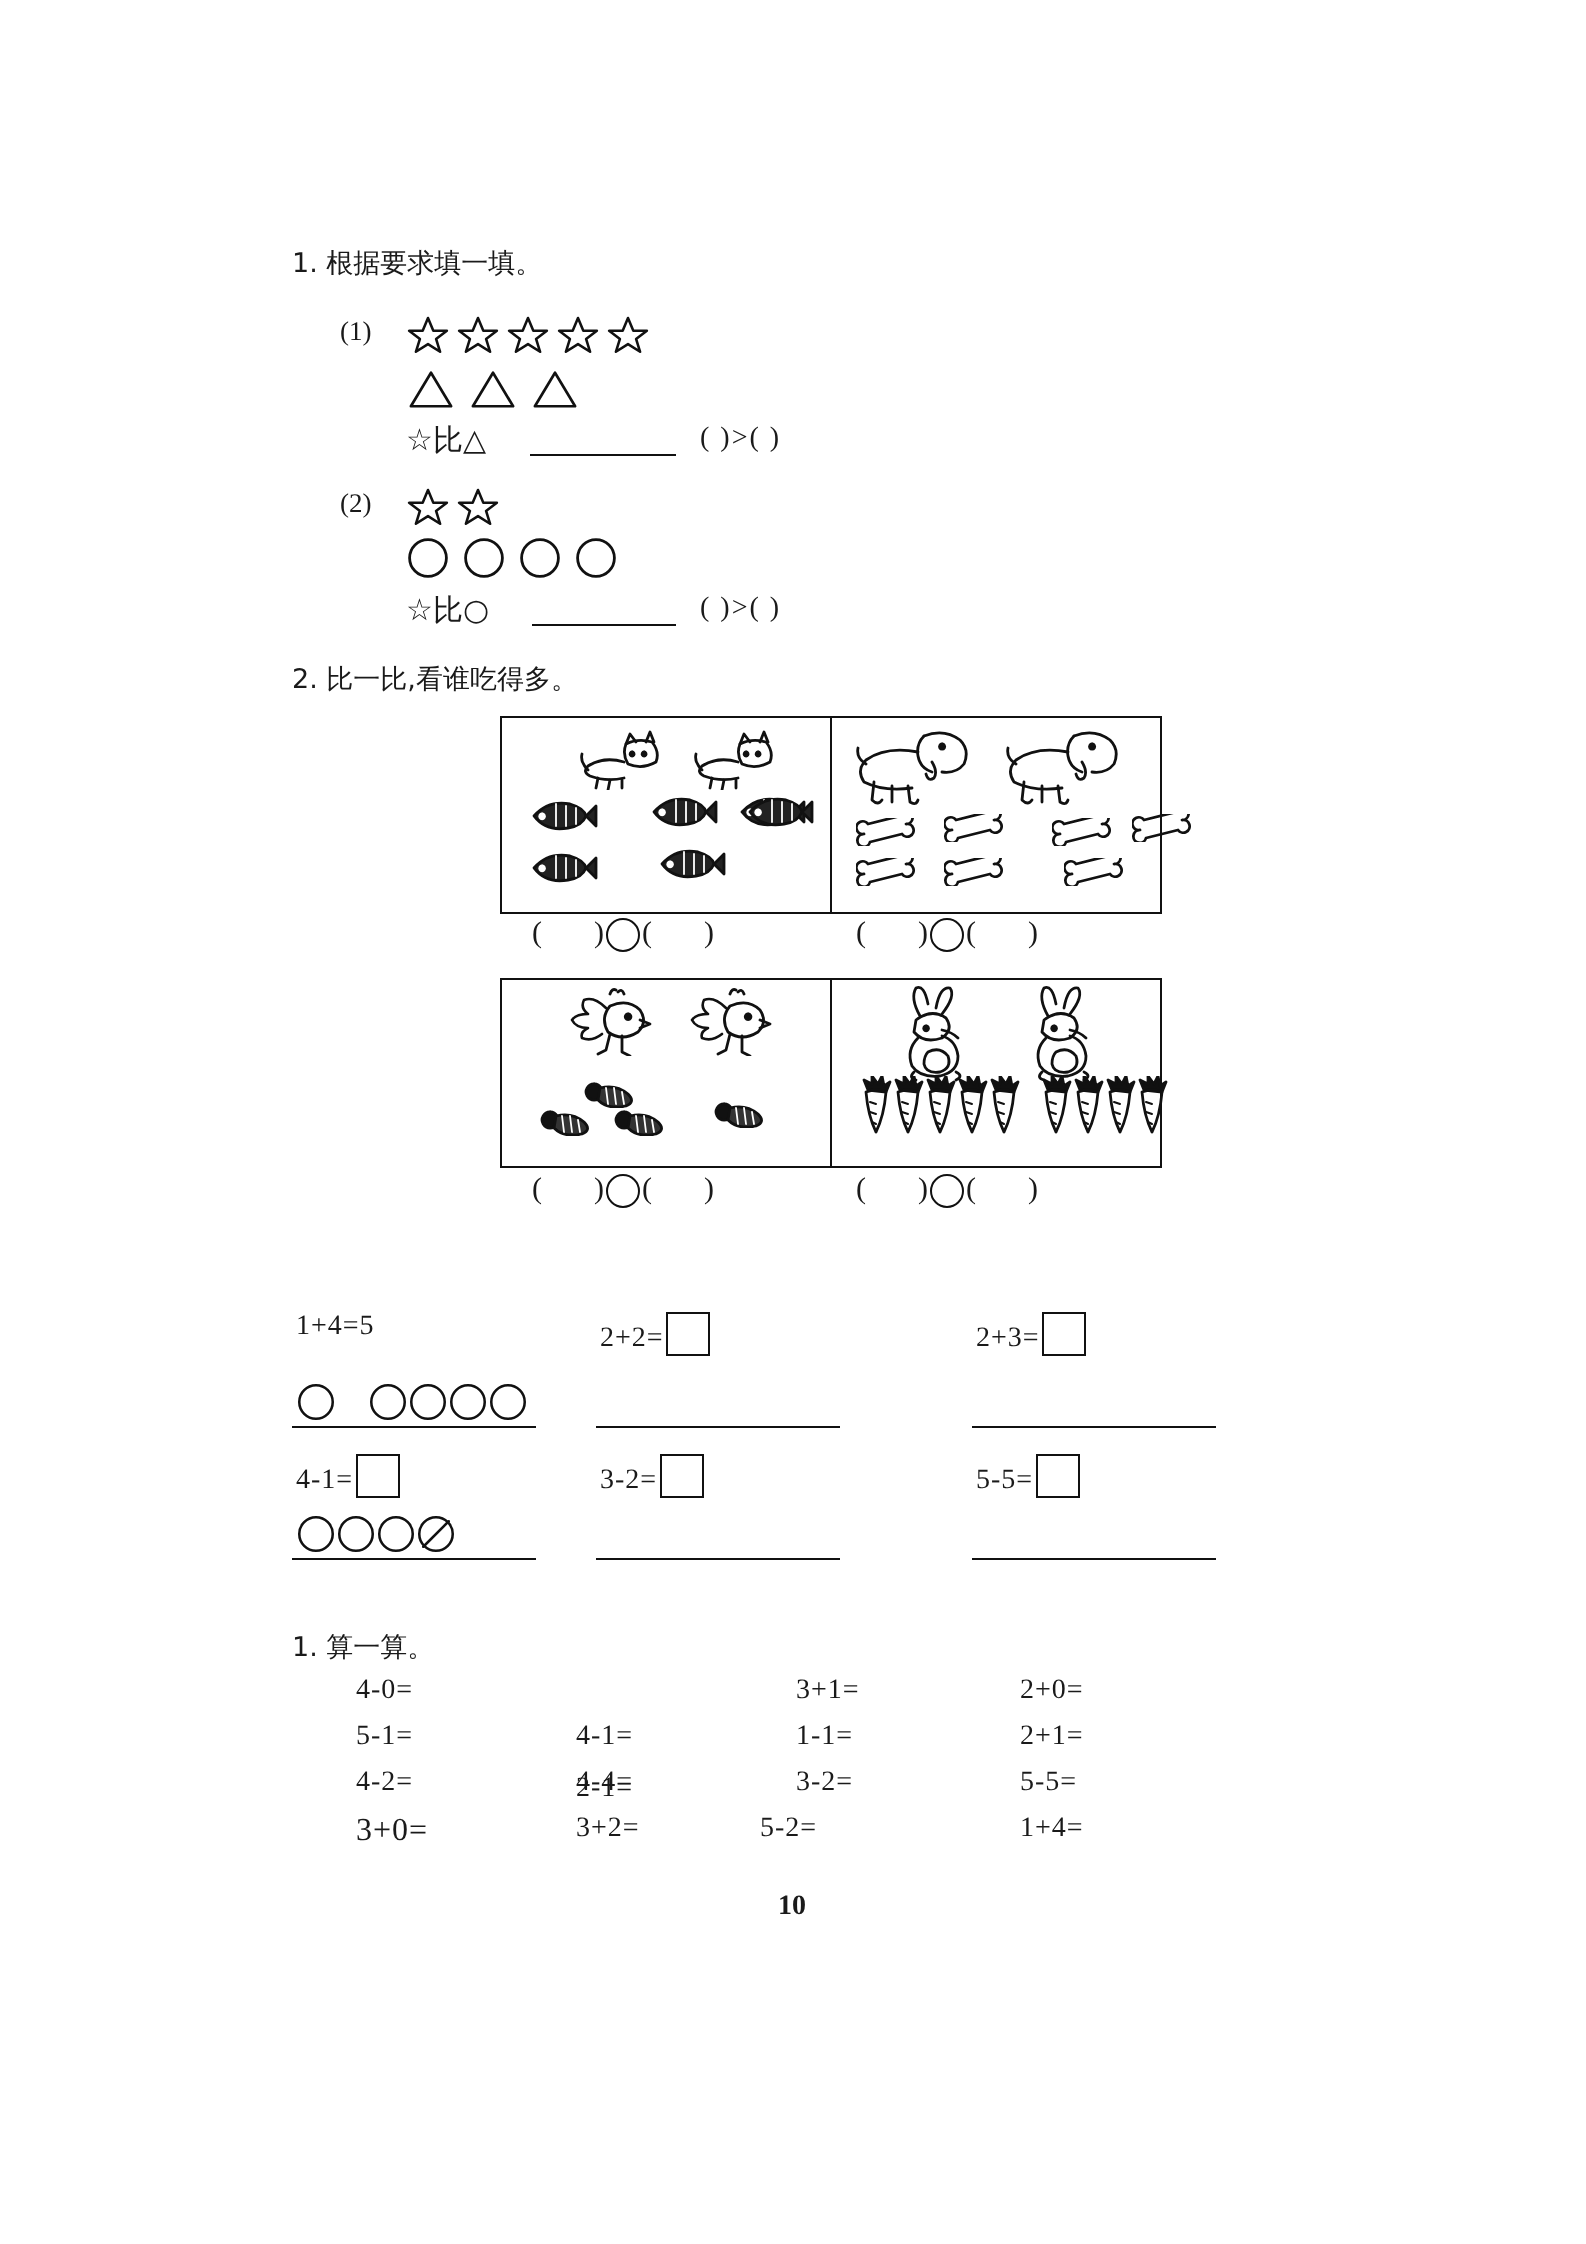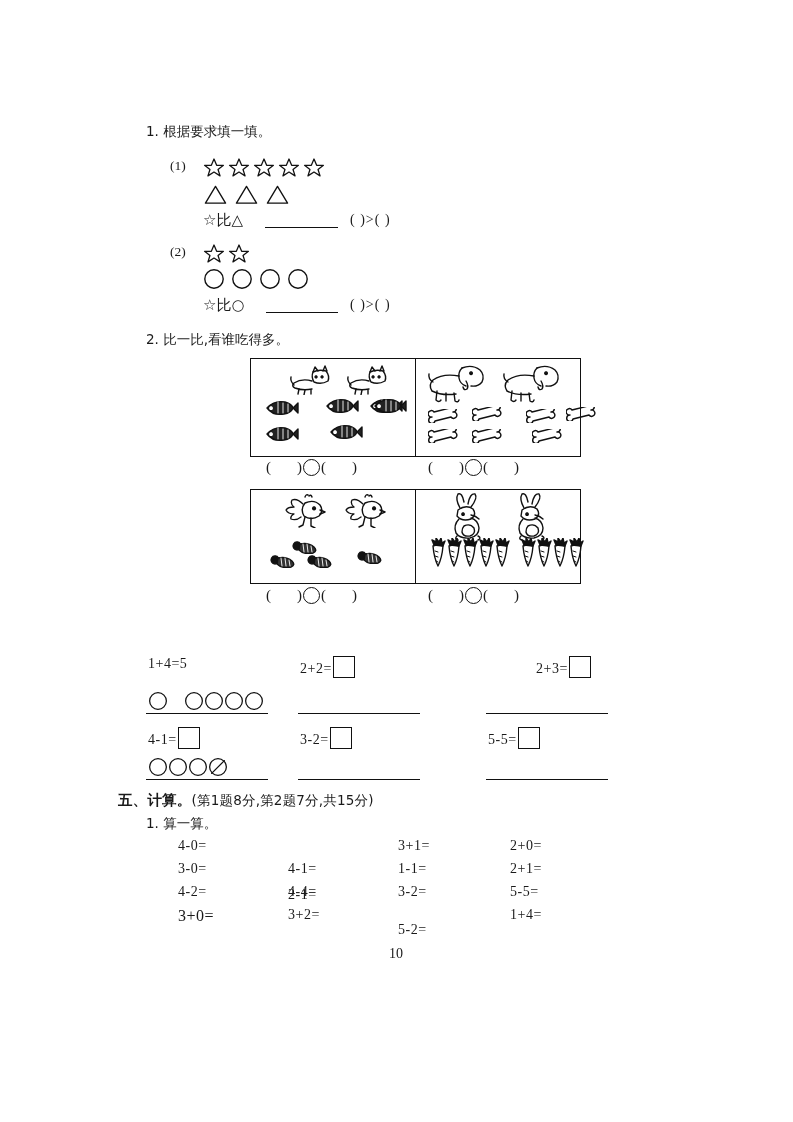--- a/index.html
+++ b/index.html
@@ -106,21 +106,21 @@
     margin-left: 1px;
   }
   .draw-line {
     position: absolute;
     border-bottom: 1.3px solid #111;
   }
 
   
   .pageno {
     position: absolute;
-    font-weight: normal;
+    font-weight: bold;
     font-size: 14px;
   }
   .watermark {
     position: absolute;
     font-family: "DejaVu Sans", "Liberation Sans", sans-serif;
     font-size: 14px;
     color: #8d8d8d;
     white-space: nowrap;
   }
 </style>
@@ -434,21 +434,21 @@
       <span class="p">)</span>
     </div>
 
 
   <div class="expr" style="left:148px; top:656px;">
     <span>1+4=5</span>
   </div>
   <div class="expr" style="left:300px; top:656px;">
     <span>2+2=</span><span class="ansbox"></span>
   </div>
-  <div class="expr" style="left:488px; top:656px;margin-left:48px;">
+  <div class="expr" style="left:488px; top:656px;">
     <span>2+3=</span><span class="ansbox"></span>
   </div>
 
   <div class="shape-row" id="draw-1plus4" style="left:148px; top:691px;">
       <span style="line-height: 0;"><svg width="20" height="20" viewBox="0 0 22 22">
           <circle cx="11" cy="11" r="9.2" fill="none" stroke="#111" stroke-width="1.4"></circle>
         </svg></span>
       <span style="display: inline-block; width: 16px;"></span>
       <span style="line-height: 0;"><svg width="20" height="20" viewBox="0 0 22 22">
           <circle cx="11" cy="11" r="9.2" fill="none" stroke="#111" stroke-width="1.4"></circle>
@@ -489,38 +489,35 @@
         </svg></span>
       <span style="line-height: 0;"><svg width="20" height="20" viewBox="0 0 22 22">
           <circle cx="11" cy="11" r="9.2" fill="none" stroke="#111" stroke-width="1.4"></circle>
           <path d="M4 18 L18 4" fill="none" stroke="#111" stroke-width="1.4" stroke-linejoin="round" stroke-linecap="round"></path>
         </svg></span>
     </div>
   <div class="draw-line" style="left:146px; top:779px; width:122px;"></div>
   <div class="draw-line" style="left:298px; top:779px; width:122px;"></div>
   <div class="draw-line" style="left:486px; top:779px; width:122px;"></div>
 
-  <div class="sec-head cn" style="left:118px; top:791px;">
-    <span>五、计算。</span><span class="pts">(第1题8分,第2题7分,共15分)</span>
-  </div>
   <div class="sub-head cn" style="left:146px; top:815px;text-align:center;">1. 算一算。</div>
 
   <div id="calc-grid">
       <div class="expr" style="left: 178px; top: 838px; font-size: 14px;">4-0=</div>
-      <div class="expr" style="left: 178px; top: 861px; font-size: 14px;">3-0=</div>
+      <div class="expr" style="left: 178px; top: 861px; font-size: 14px;">5-1=</div>
       <div class="expr" style="left: 178px; top: 884px; font-size: 14px;">4-2=</div>
       <div class="expr" style="left: 178px; top: 907px; font-size: 16px;">3+0=</div>
       <div class="expr" style="left: 288px; top: 887px; font-size: 14px;">2-1=</div>
       <div class="expr" style="left: 288px; top: 861px; font-size: 14px;">4-1=</div>
       <div class="expr" style="left: 288px; top: 884px; font-size: 14px;">4-4=</div>
       <div class="expr" style="left: 288px; top: 907px; font-size: 14px;">3+2=</div>
       <div class="expr" style="left: 398px; top: 838px; font-size: 14px;">3+1=</div>
       <div class="expr" style="left: 398px; top: 861px; font-size: 14px;">1-1=</div>
       <div class="expr" style="left: 398px; top: 884px; font-size: 14px;">3-2=</div>
-      <div class="expr" style="left: 398px; top: 907px; font-size: 14px; margin-top: 15px;">5-2=</div>
+      <div class="expr" style="left: 380px; top: 907px; font-size: 14px;">5-2=</div>
       <div class="expr" style="left: 510px; top: 838px; font-size: 14px;">2+0=</div>
       <div class="expr" style="left: 510px; top: 861px; font-size: 14px;">2+1=</div>
       <div class="expr" style="left: 510px; top: 884px; font-size: 14px;">5-5=</div>
       <div class="expr" style="left: 510px; top: 907px; font-size: 14px;">1+4=</div>
     </div>
 
   <div class="pageno" style="left:396px; top:946px; transform:translateX(-50%);">10</div>
 
 </div>
 

